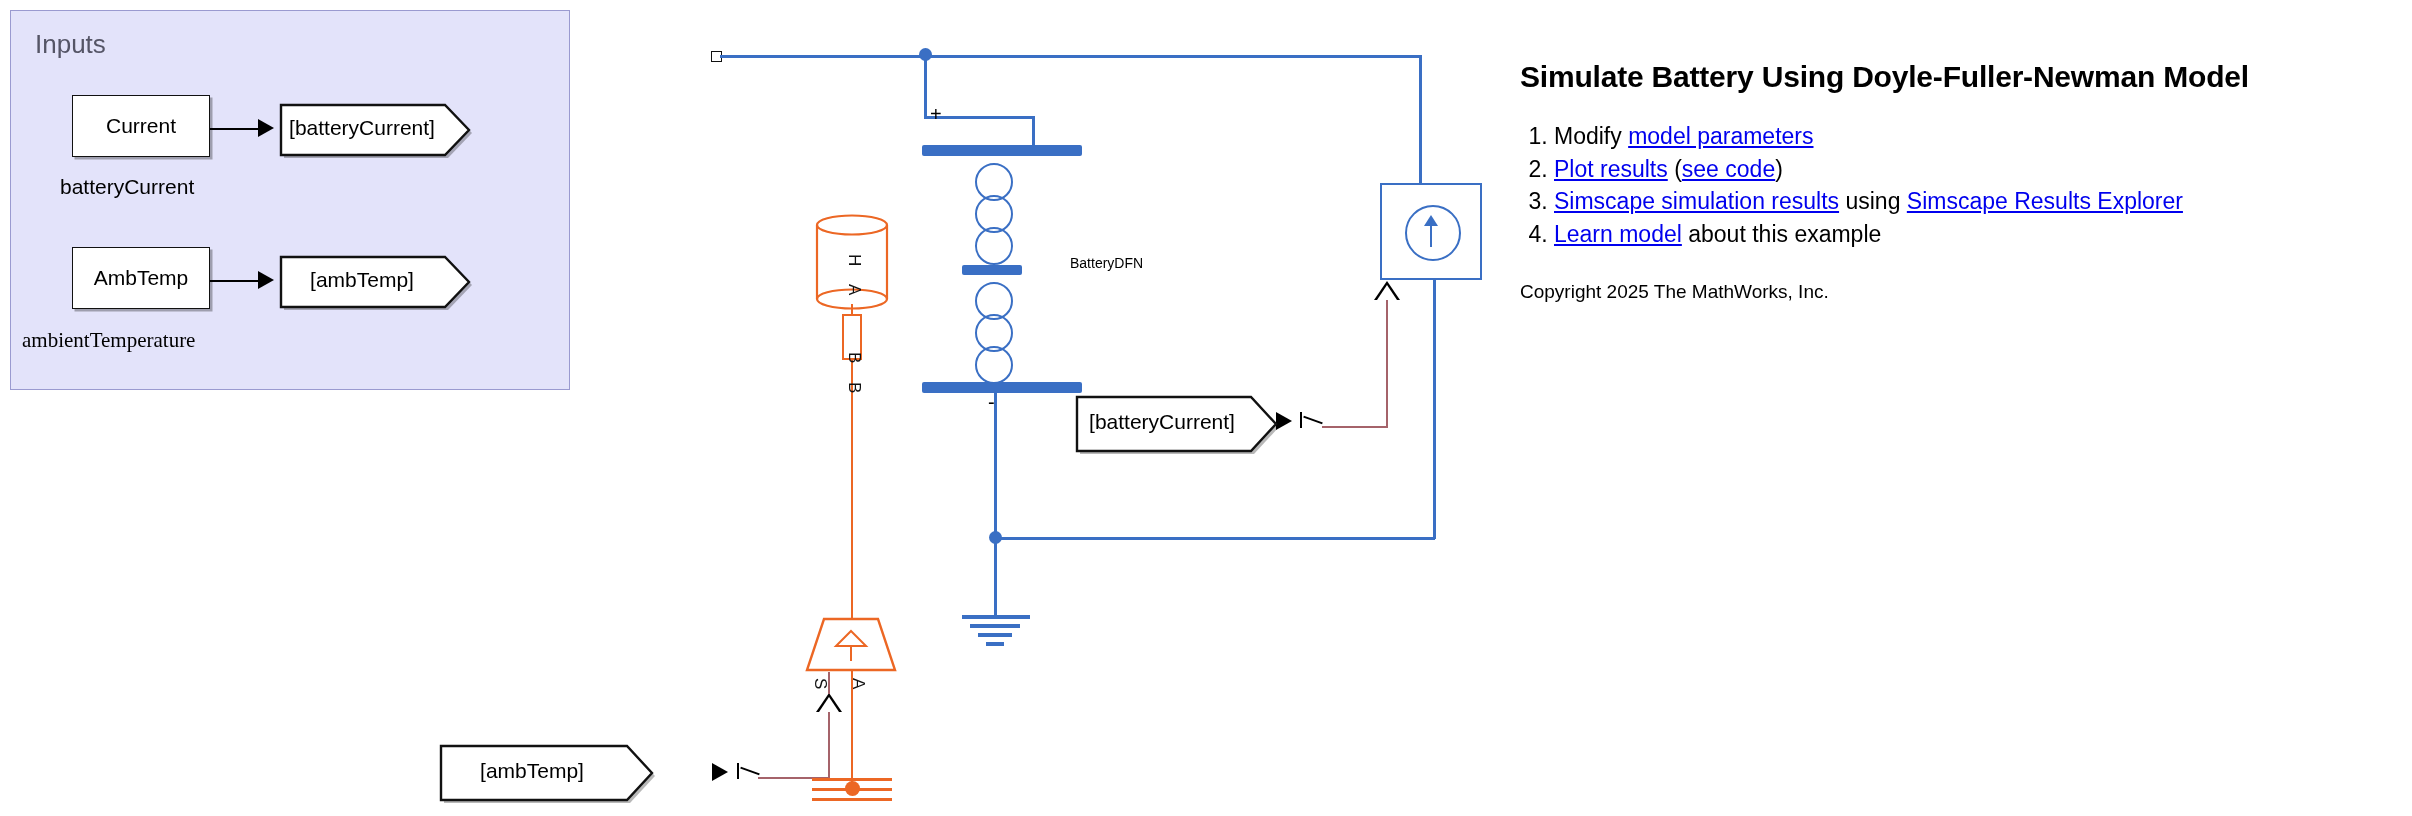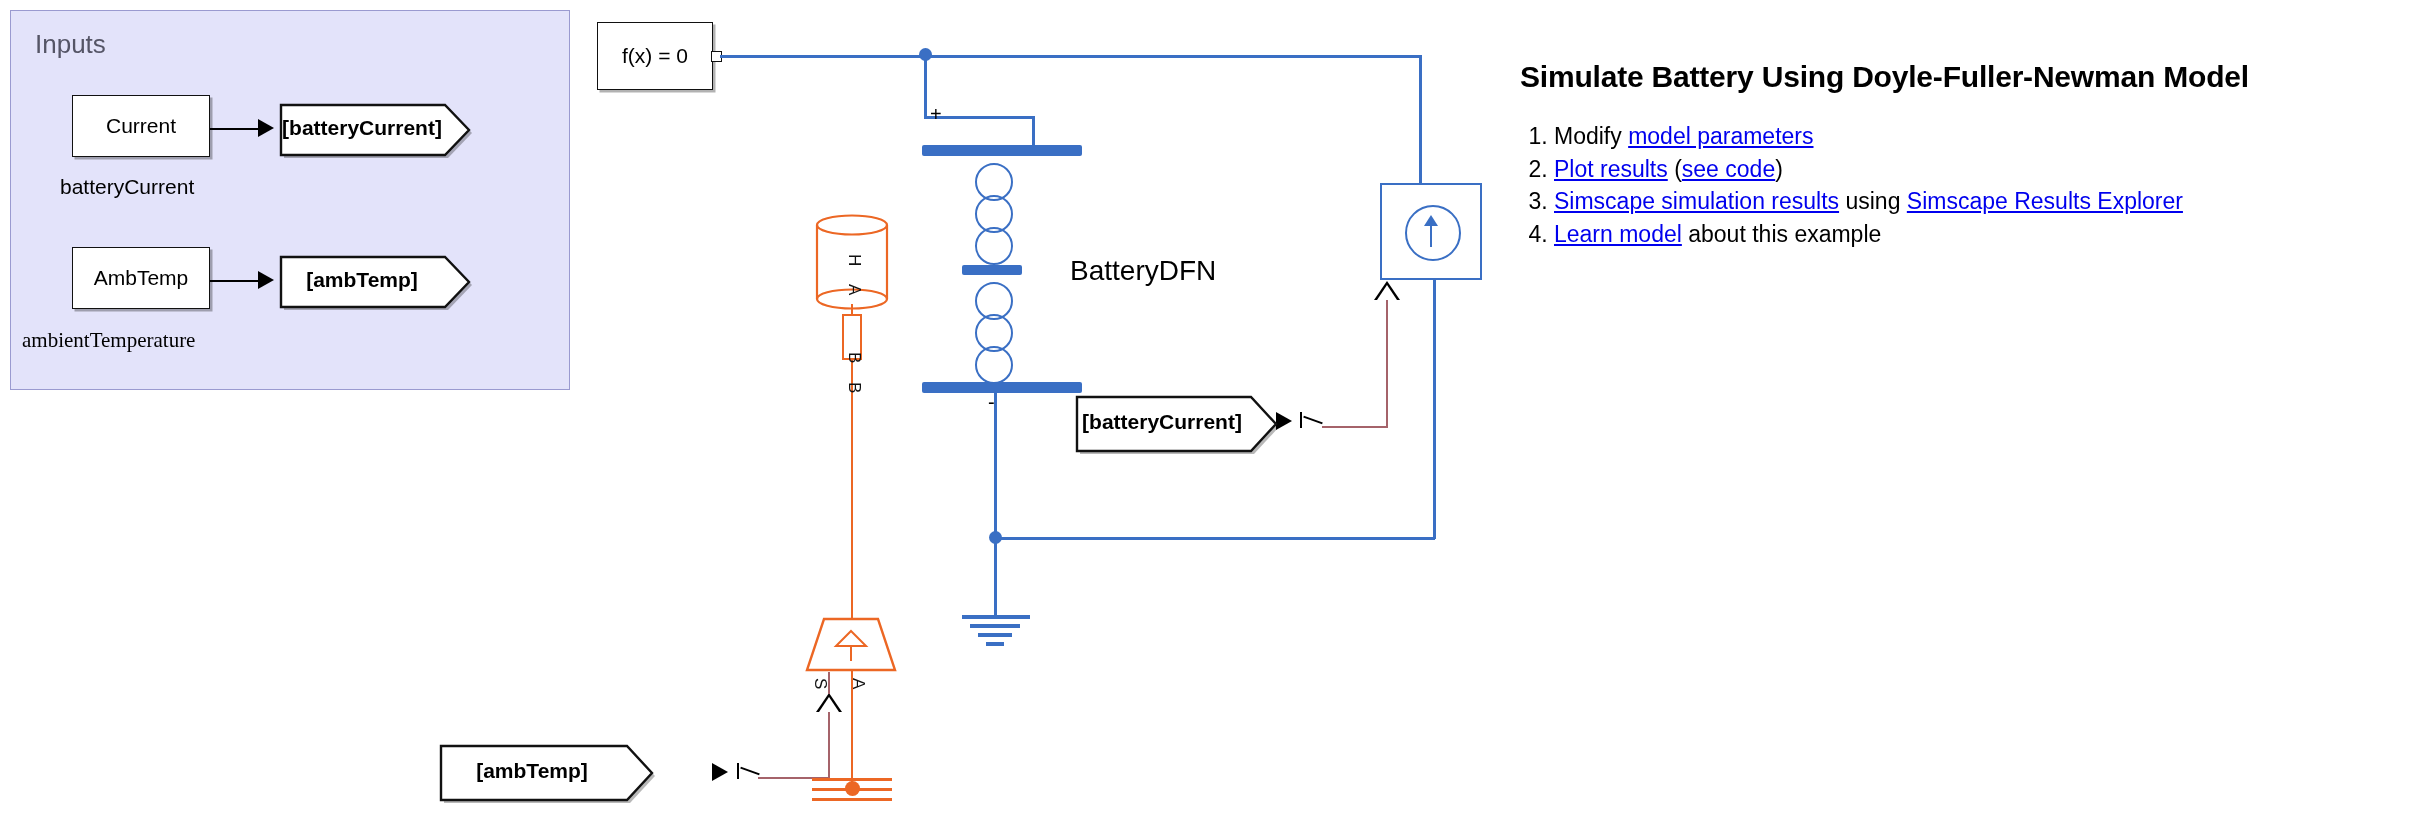--- a/index.html
+++ b/index.html
@@ -19,21 +19,21 @@
       display:flex;align-items:center;justify-content:center;
       font-size:21px;color:#000;box-sizing:border-box;}
 
   .blk-label{position:absolute;font-size:21px;color:#000;white-space:nowrap;}
 
   
   .tagblk{position:absolute;}
   .tagblk svg{display:block;overflow:visible;}
   .tagblk .tagtext{position:absolute;left:0;top:0;width:100%;height:100%;
       display:flex;align-items:center;justify-content:center;
-      font-size:21px;color:#000;box-sizing:border-box;padding-right:22px;font-weight:bold;}
+      font-size:21px;color:#000;box-sizing:border-box;padding-right:22px;}
 
   
   .line{position:absolute;background:#000;}
   .bline{position:absolute;background:#3a6fc4;}
   .oline{position:absolute;background:#ec6724;}
   .rline{position:absolute;background:#a5636a;}
 
   .arrowhead{position:absolute;width:0;height:0;
       border-top:9px solid transparent;border-bottom:9px solid transparent;
       border-left:16px solid #000;}
@@ -98,23 +98,20 @@
   <div class="arrowhead" style="left:258px;top:271px;"></div>
 
   <div class="tagblk" style="left:277px;top:253px;width:192px;height:54px;">
     <svg width="200" height="62" viewBox="0 0 200 62">
       <polygon points="4,4 168,4 192,29 168,54 4,54" fill="rgba(0,0,0,0.28)" transform="translate(3,3)"></polygon>
       <polygon points="4,4 168,4 192,29 168,54 4,54" fill="#ffffff" stroke="#111" stroke-width="2.4"></polygon>
     </svg>
     <div class="tagtext">[ambTemp]</div>
   </div>
 
-  <div class="sblock" style="left:597px;top:22px;width:116px;height:68px;">
-    <span>f(x) = 0</span>
-  </div>
 
   <div style="position:absolute;left:711px;top:51px;width:9px;height:9px;border:1.6px solid #111;background:#fff;"></div>
 
   <div class="bline" style="left:720px;top:55px;width:210px;height:2.5px;"></div>
 
   <div class="node" style="left:919px;top:48px;"></div>
 
   <div class="bline" style="left:930px;top:55px;width:490px;height:2.5px;"></div>
 
   <div class="bline" style="left:924px;top:55px;width:2.5px;height:63px;"></div>
@@ -125,21 +122,21 @@
   <div class="plate" style="left:922px;top:145px;width:160px;height:11px;"></div>
   <div class="pcircle" style="left:975px;top:163px;width:34px;height:34px;"></div>
   <div class="pcircle" style="left:975px;top:195px;width:34px;height:34px;"></div>
   <div class="pcircle" style="left:975px;top:227px;width:34px;height:34px;"></div>
   <div class="plate" style="left:962px;top:265px;width:60px;height:10px;"></div>
   <div class="pcircle" style="left:975px;top:282px;width:34px;height:34px;"></div>
   <div class="pcircle" style="left:975px;top:314px;width:34px;height:34px;"></div>
   <div class="pcircle" style="left:975px;top:346px;width:34px;height:34px;"></div>
   <div class="plate" style="left:922px;top:382px;width:160px;height:11px;"></div>
 
-  <div class="blk-label" style="left:1070px;top:255px;font-size:28px;">BatteryDFN</div>
+  <div class="blk-label" style="left:1070px;top:255px;font-size:14px;">BatteryDFN</div>
 
   <div class="pm" style="left:988px;top:392px;font-size:20px;">-</div>
   <div class="bline" style="left:994px;top:392px;width:2.5px;height:145px;"></div>
 
   <div class="node" style="left:989px;top:531px;"></div>
   <div class="bline" style="left:1000px;top:537px;width:435px;height:2.5px;"></div>
 
   <div class="bline" style="left:994px;top:537px;width:2.5px;height:80px;"></div>
   <div class="bline" style="left:962px;top:615px;width:68px;height:4px;"></div>
   <div class="bline" style="left:970px;top:624px;width:50px;height:4px;"></div>
@@ -236,15 +233,16 @@
   </div>
 
   <div class="panel">
     <h1>Simulate Battery Using Doyle-Fuller-Newman Model</h1>
     <ol>
       <li><span>Modify </span><a href="#">model parameters</a><span></span></li>
       <li><a href="#">Plot results</a><span> (</span><a href="#">see code</a><span>)</span></li>
       <li><a href="#">Simscape simulation results</a><span> using </span><a href="#">Simscape Results Explorer</a></li>
       <li><a href="#">Learn model</a><span> about this example</span></li>
     </ol>
+    <div class="copyright">Copyright 2025 The MathWorks, Inc.</div>
   </div>
 
 </div>
 
 </body></html>

